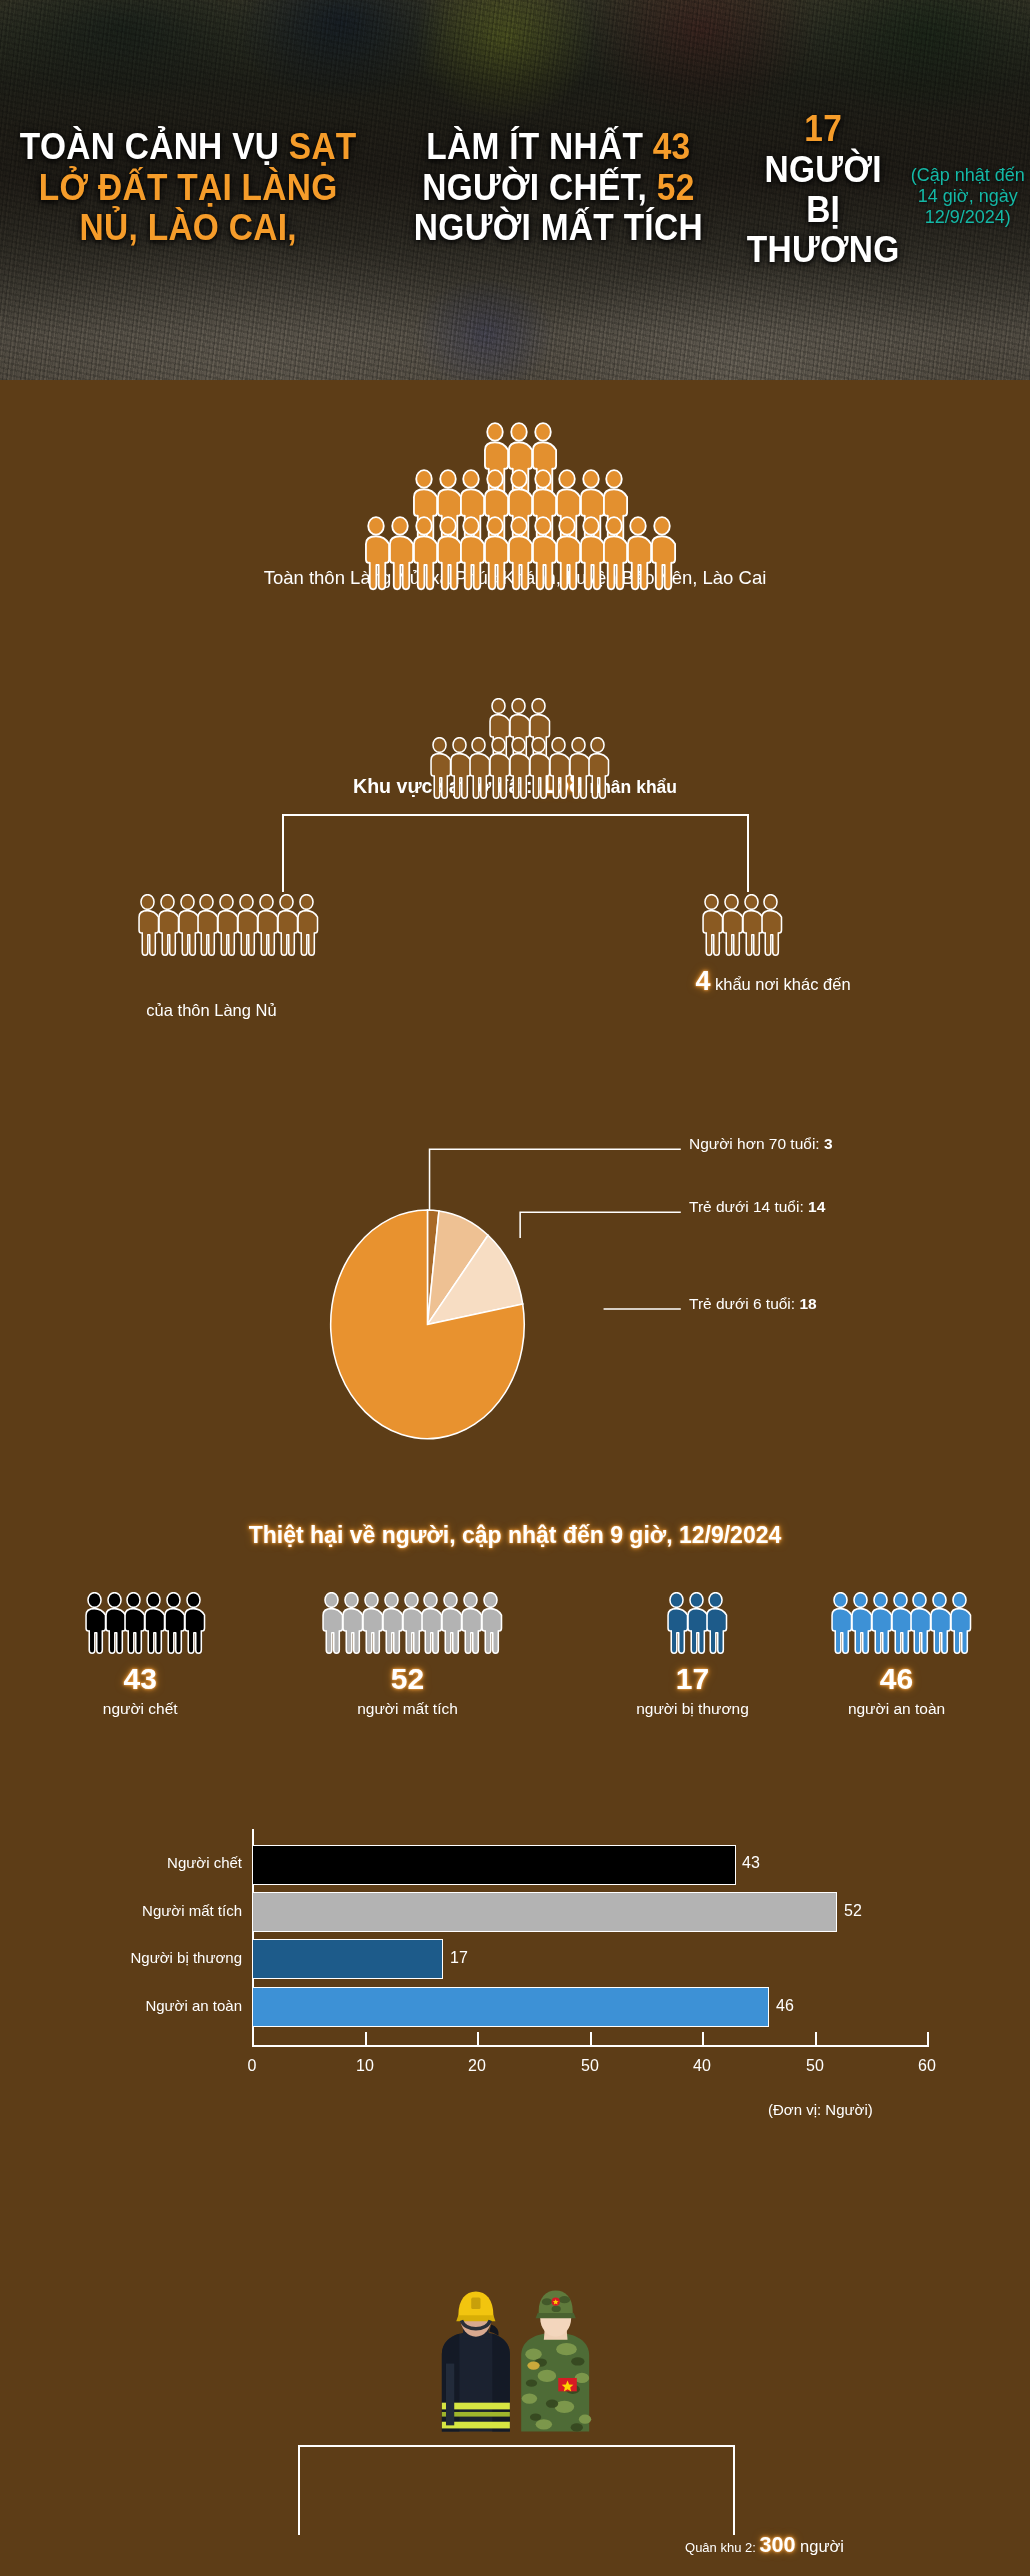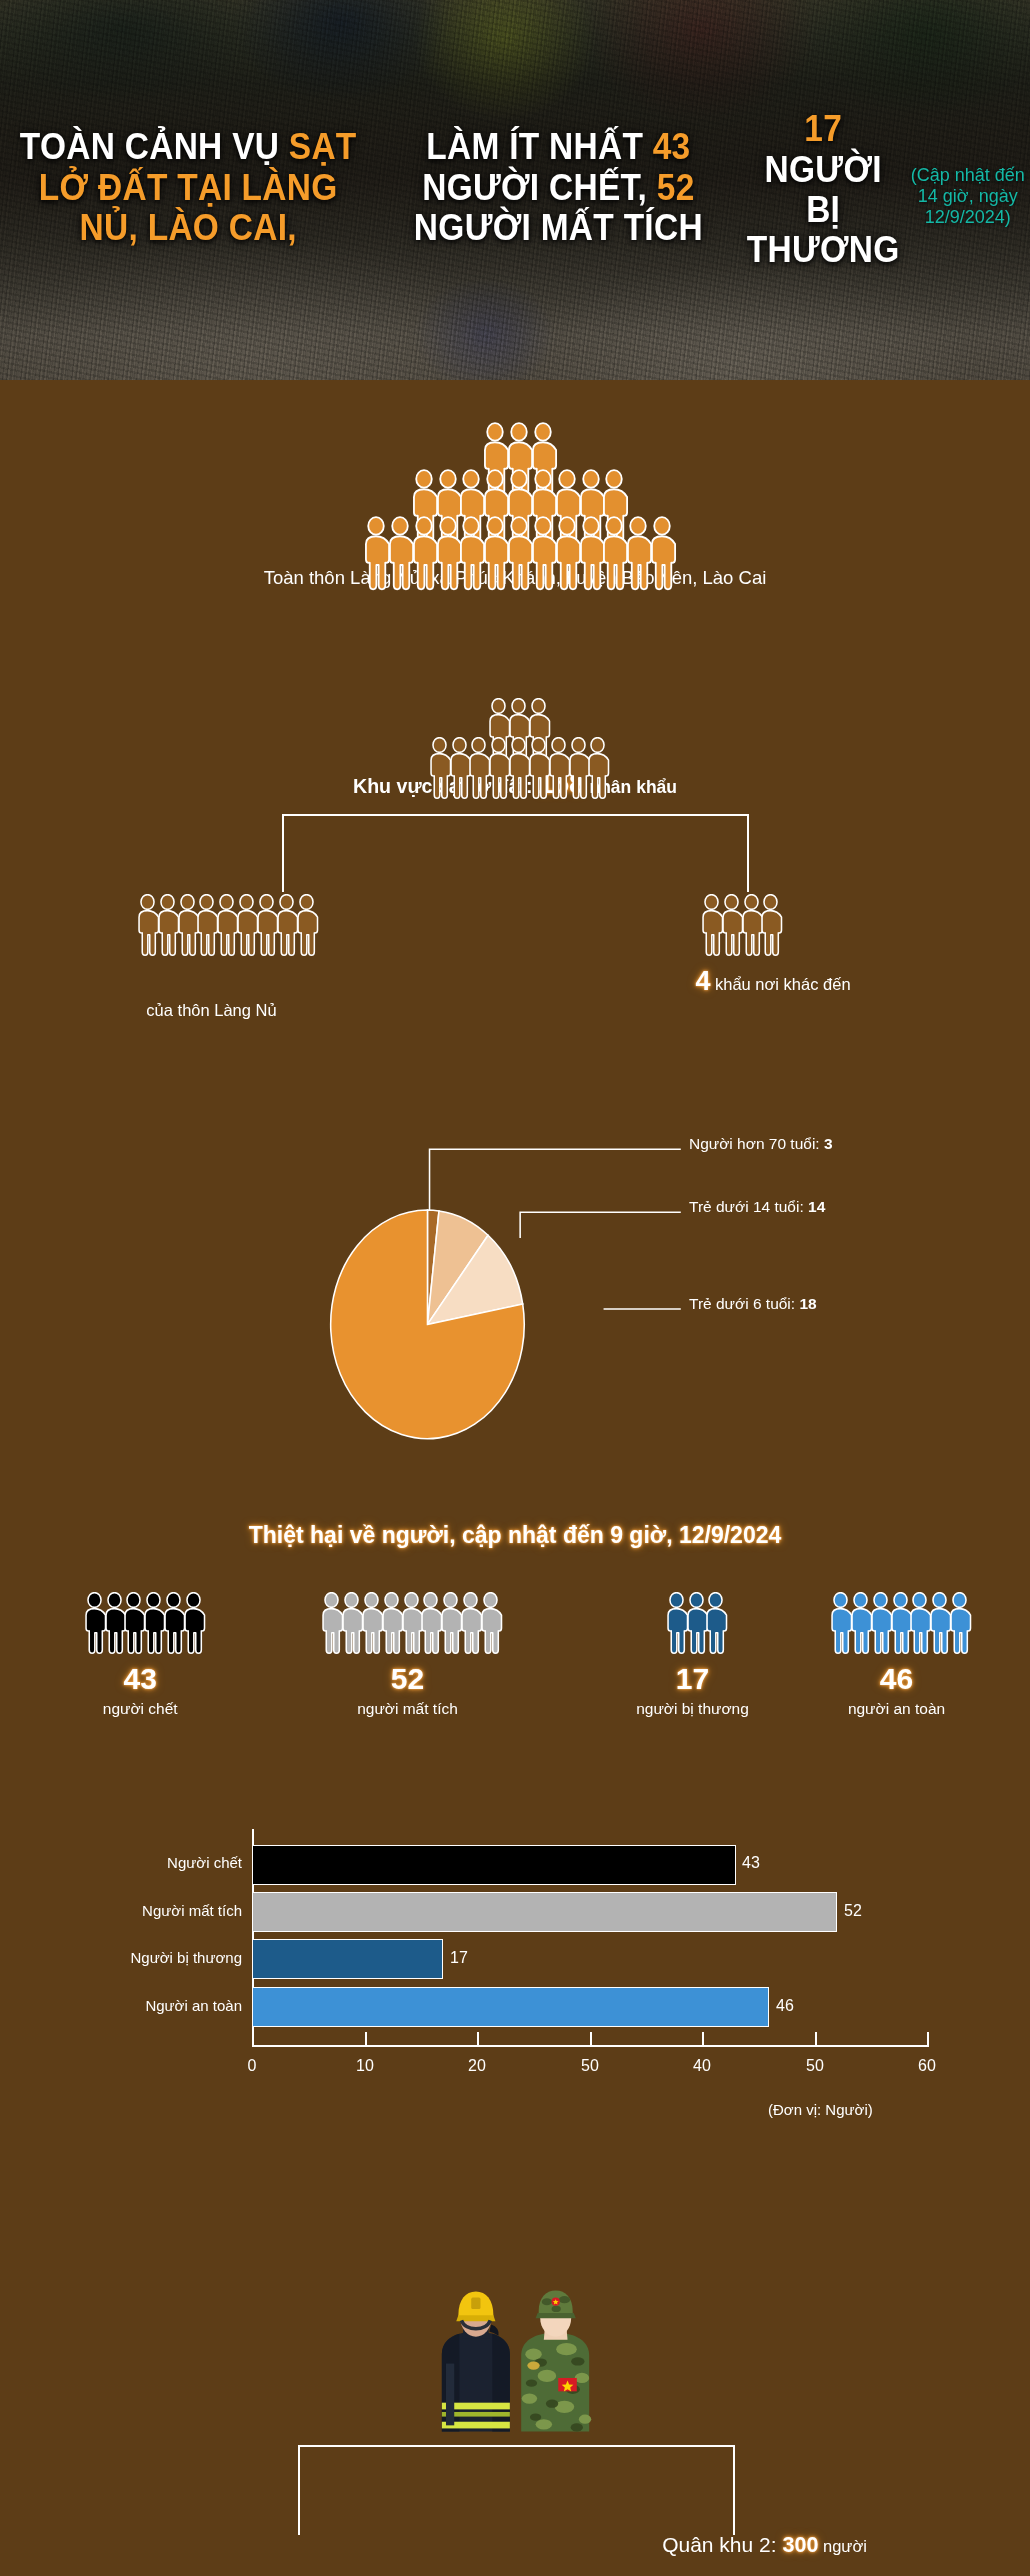--- a/index.html
+++ b/index.html
@@ -921,17 +921,17 @@
       </svg>
     </div>
 
   <div class="ln" style="left:298px;  top:2445px; width:437px; height:1.5px;"></div>
   <div class="ln" style="left:298px;  top:2445px; width:1.5px;  height:90px;"></div>
   <div class="ln" style="left:733px; top:2445px; width:1.5px;  height:90px;"></div>
 
 
 
   <div style="position:absolute;left:515px;top:2532px;width:464px;text-align:center;">
-    <span class="plain" style="font-size:21px;margin-left:35px;">Quân khu 2: </span><span class="glow" style="font-size:21.6px;font-weight:bold;">300</span><span class="plain" style="font-size:16.5px;"> người</span>
+    <span class="plain" style="font-size:13px;margin-left:35px;">Quân khu 2: </span><span class="glow" style="font-size:21.6px;font-weight:bold;">300</span><span class="plain" style="font-size:16.5px;"> người</span>
   </div>
 
 </div>
 
 
 </body></html>

